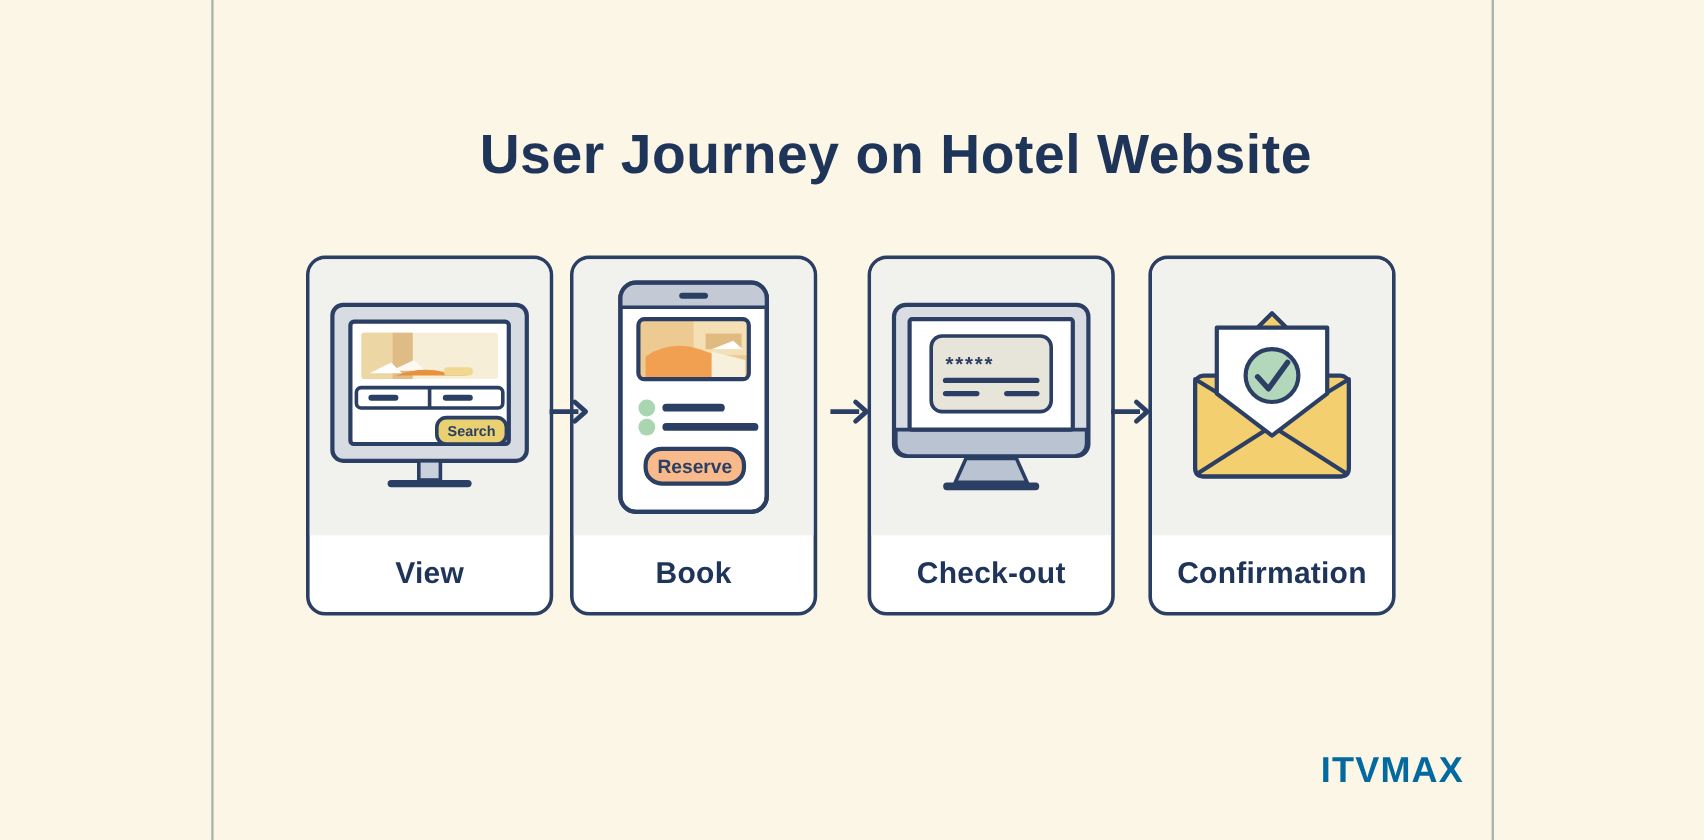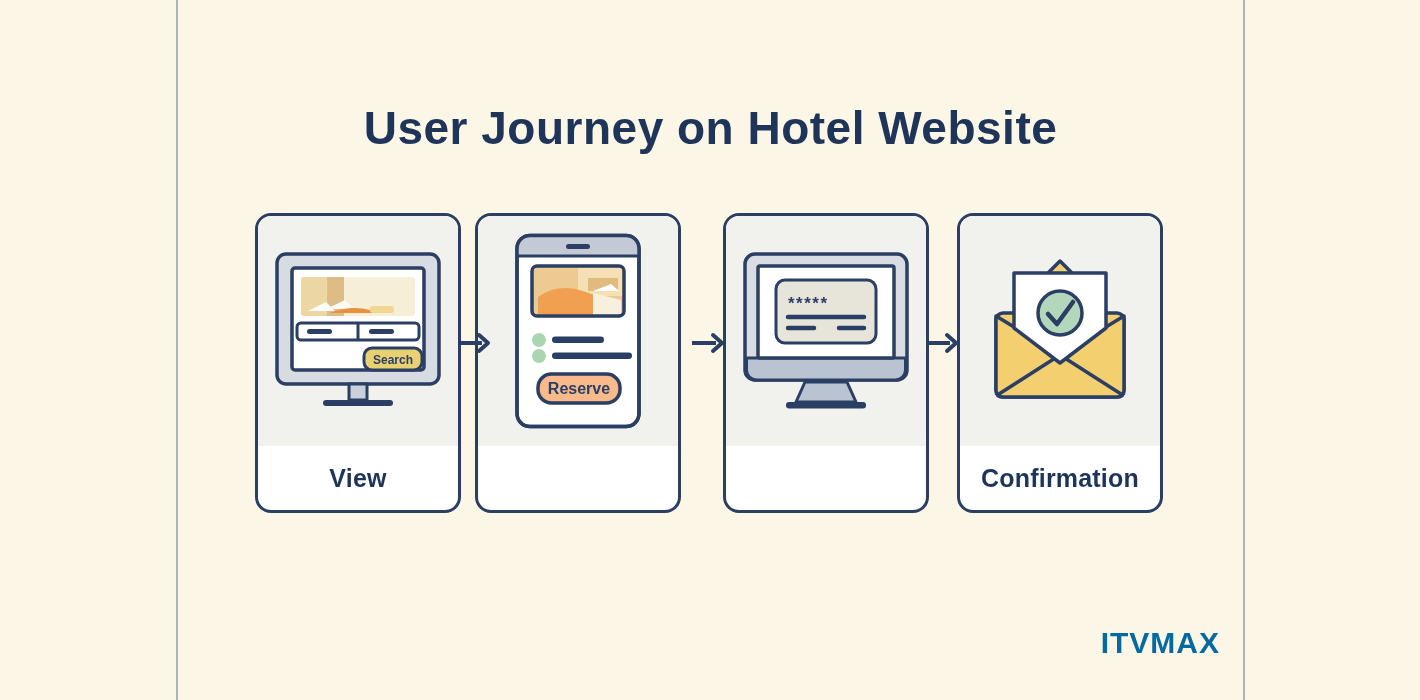--- a/index.html
+++ b/index.html
@@ -6,21 +6,21 @@
   body{
     width:1420px;height:700px;position:relative;overflow:hidden;
     background:#fcf6e6;
     font-family:"Liberation Sans",sans-serif;
   }
   .panel-line{position:absolute;top:0;width:2px;height:700px;background:#a9b7ae;}
   .panel-line.left{left:176px;}
   .panel-line.right{left:1243px;}
   .title{
     position:absolute;left:178px;width:1065px;top:70px;
-    text-align:center;font-size:46px;font-weight:700;color:#1e3459;letter-spacing:.5px;
+    text-align:center;font-size:46px;font-weight:700;color:#1e3459;letter-spacing:.5px;padding-left:36px;
   }
   .flow{position:absolute;left:255px;top:213px;width:908px;height:300px;}
   .step-card{
     position:absolute;top:0;width:206px;height:300px;box-sizing:border-box;
     border:3px solid #2b3e63;border-radius:16px;background:#ffffff;
     overflow:hidden;display:flex;flex-direction:column;
   }
   .step-card.c1{left:0;} .step-card.c2{left:220px;} .step-card.c3{left:468px;} .step-card.c4{left:702px;justify-content:flex-end;}
   .card-top{
     height:230px;background:#f1f1ee;
@@ -111,39 +111,41 @@
           <circle cx="46" cy="123" r="7" fill="#a9d6b1"></circle>
           <rect x="59" y="103.5" width="52" height="6.5" rx="3.25" fill="#2b3e63"></rect>
           <rect x="59" y="119.5" width="80" height="6.5" rx="3.25" fill="#2b3e63"></rect>
         </g>
         <g>
           <rect x="45" y="141" width="82" height="29" rx="13.5" fill="#f8ba8b" stroke="#2b3e63" stroke-width="3.5"></rect>
           <text x="86" y="161" text-anchor="middle" font-size="16" font-weight="bold" fill="#2b3e63">Reserve</text>
         </g>
       </svg>
     </div>
+    <div class="card-label">Book</div>
   </div>
 
   <div class="step-card c3">
     <div class="card-top">
       <svg width="180" height="160" viewBox="0 0 180 160">
         <rect x="9" y="3" width="162" height="126" rx="10" fill="#d9dde3" stroke="#2b3e63" stroke-width="3.5"></rect>
         <path d="M10.5,107 H169.5 V119 a10,10 0 0 1 -10,10 H20.5 a10,10 0 0 1 -10,-10 Z" fill="#b9c3d1" stroke="#2b3e63" stroke-width="3"></path>
         <rect x="22" y="15" width="136" height="92" rx="2" fill="#ffffff" stroke="#2b3e63" stroke-width="3.5"></rect>
         <g>
           <rect x="40" y="29" width="100" height="63" rx="9" fill="#e7e4da" stroke="#2b3e63" stroke-width="3"></rect>
           <text x="52" y="58" font-size="17" font-weight="bold" letter-spacing="1.5" fill="#2b3e63">*****</text>
           <line x1="52" y1="66" x2="128" y2="66" stroke="#2b3e63" stroke-width="4.5" stroke-linecap="round"></line>
           <line x1="52" y1="77" x2="78" y2="77" stroke="#2b3e63" stroke-width="4.5" stroke-linecap="round"></line>
           <line x1="103" y1="77" x2="128" y2="77" stroke="#2b3e63" stroke-width="4.5" stroke-linecap="round"></line>
         </g>
         <path d="M69,131 h42 l9,20 h-60 z" fill="#b9c3d1" stroke="#2b3e63" stroke-width="3" stroke-linejoin="round"></path>
         <rect x="50" y="151" width="80" height="6.5" rx="3" fill="#2b3e63"></rect>
       </svg>
     </div>
+    <div class="card-label">Check-out</div>
   </div>
 
   <div class="step-card c4">
     <div class="card-top">
       <svg width="180" height="160" viewBox="0 0 180 160">
         <rect x="26" y="62" width="128" height="84" rx="7" fill="#f3cf70" stroke="#2b3e63" stroke-width="3.5"></rect>
         <path d="M76,24 L90,10 L104,24 Z" fill="#f3cf70" stroke="#2b3e63" stroke-width="3.5" stroke-linejoin="round"></path>
         <path d="M26,65 L90,104 L154,65 V139 Q154,146 147,146 H33 Q26,146 26,139 Z" fill="#f3cf70" stroke="#2b3e63" stroke-width="3.5" stroke-linejoin="round"></path>
         <path d="M29,143 L90,104 M151,143 L90,104" fill="none" stroke="#2b3e63" stroke-width="3.5" stroke-linecap="round"></path>
         <path d="M44,22 H136 V77 L90,112 L44,77 Z" fill="#ffffff" stroke="#2b3e63" stroke-width="3.5" stroke-linejoin="round"></path>

